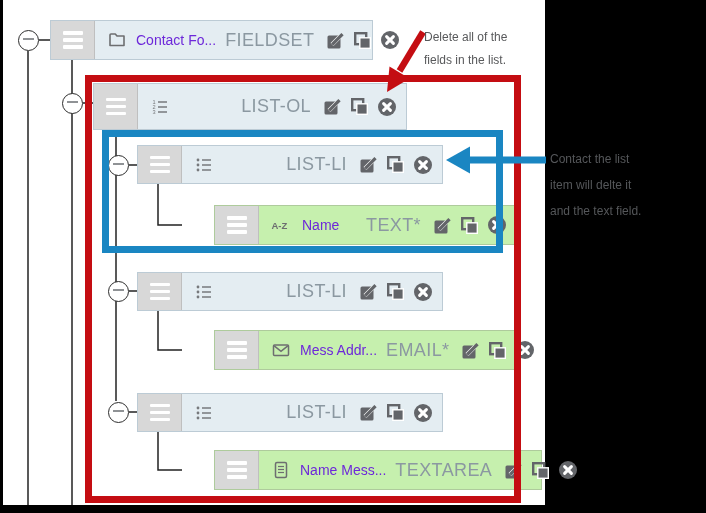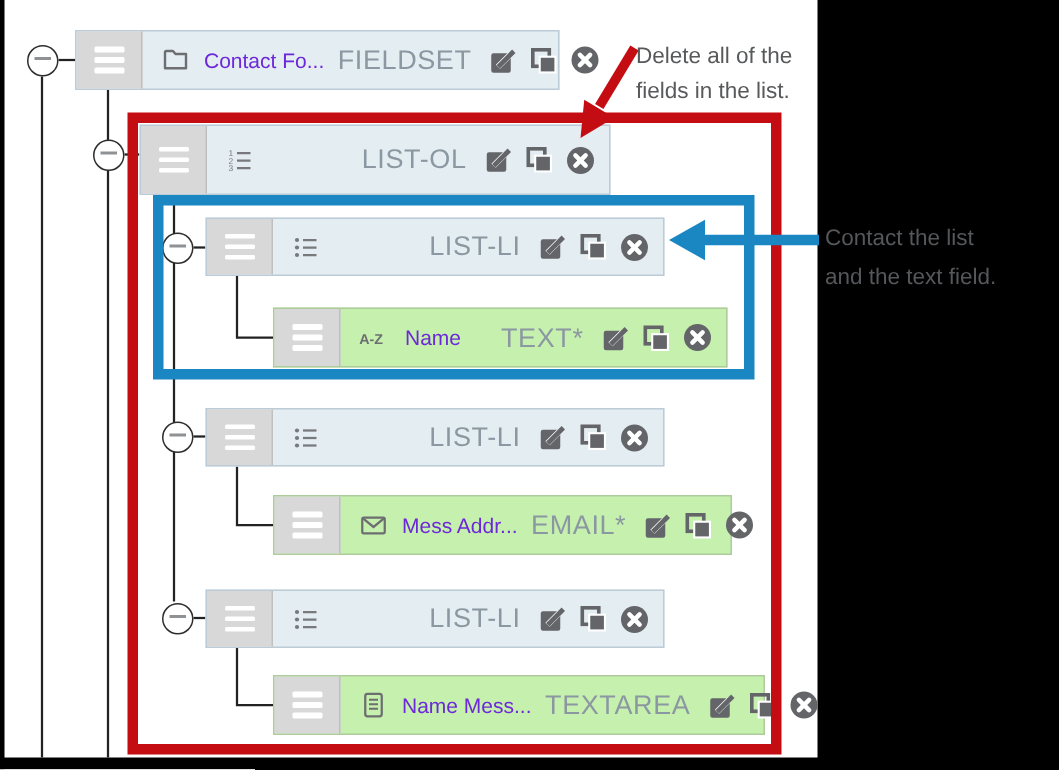--- a/index.html
+++ b/index.html
@@ -9,40 +9,40 @@
   #backdrop-right{left:545px;top:0;width:161px;height:513px;}
   #backdrop-bottom{left:0;top:505px;width:706px;height:8px;}
   #backdrop-left{left:0;top:0;width:3px;height:513px;}
 
   svg.layer{position:absolute;left:0;top:0;pointer-events:none;}
   #tree-lines{z-index:1;}
   #arrow-layer{z-index:5;}
 
   .row{position:absolute;display:flex;box-sizing:border-box;border:1px solid;z-index:2;}
   .row.blue{background:#e4edf2;border-color:#bccbd5;}
-  .row.green{background:#c6f0ae;border-color:#aecb9c;}
+  .row.green{background:#c6f0ae;border-color:#aecb9c;margin-left:32px;}
   .handle{width:43px;flex:none;background:#d8d8d8;border-right:1px solid #bfbfbf;
           display:flex;flex-direction:column;justify-content:center;align-items:center;gap:3.5px;cursor:grab;}
   .handle i{display:block;width:20px;height:3.5px;background:#fff;border-radius:1px;}
   .content{flex:1;display:flex;align-items:center;padding:0 9px 0 12px;gap:9px;min-width:0;}
   .ricon{flex:none;display:flex;align-items:center;}
   .flabel{font-size:14px;color:#6d28d9;white-space:nowrap;}
   .ftype{font-size:18px;color:#8b98a1;letter-spacing:0.4px;margin-left:auto;white-space:nowrap;padding-right:3px;}
   .actions{display:flex;align-items:center;gap:8px;flex:none;}
   .abtn{display:flex;align-items:center;cursor:pointer;}
 
   .toggle{position:absolute;width:21px;height:21px;border:1.5px solid #2d2d2d;border-radius:50%;
           background:#fff;box-sizing:border-box;z-index:3;cursor:pointer;}
   .toggle::after{content:"";display:block;width:11px;height:2px;background:#8f9295;margin:7.5px auto 0;}
 
   .callout{position:absolute;box-sizing:border-box;z-index:4;pointer-events:none;}
   #callout-red{left:85px;top:75px;width:436px;height:428px;border:7px solid #c40d12;}
   #callout-blue{left:102px;top:130px;width:401px;height:123px;border:7px solid #1a86c2;}
 
-  .note{position:absolute;z-index:6;font-size:15px;color:#58595b;}
+  .note{position:absolute;z-index:6;font-size:12px;color:#58595b;}
   #note-delete-list{left:424px;top:26px;line-height:23px;width:130px;}
   #note-delete-item{left:550px;top:146px;line-height:26px;width:150px;color:#55575a;}
 </style>
 </head>
 <body>
 
 <div class="stage">
 
   <div id="backdrop-right" class="black"></div>
   <div id="backdrop-bottom" class="black"></div>
@@ -451,16 +451,17 @@
       <polygon points="446,160 470,146.5 470,173.5" fill="#1a86c2"></polygon>
     </g>
   </svg>
 
   <div id="note-delete-list" class="note">
     <div>Delete all of the</div>
     <div>fields in the list.</div>
   </div>
   <div id="note-delete-item" class="note">
     <div>Contact the list</div>
+    <div>item will delte it</div>
     <div>and the text field.</div>
   </div>
 
 </div>
 
 </body></html>

